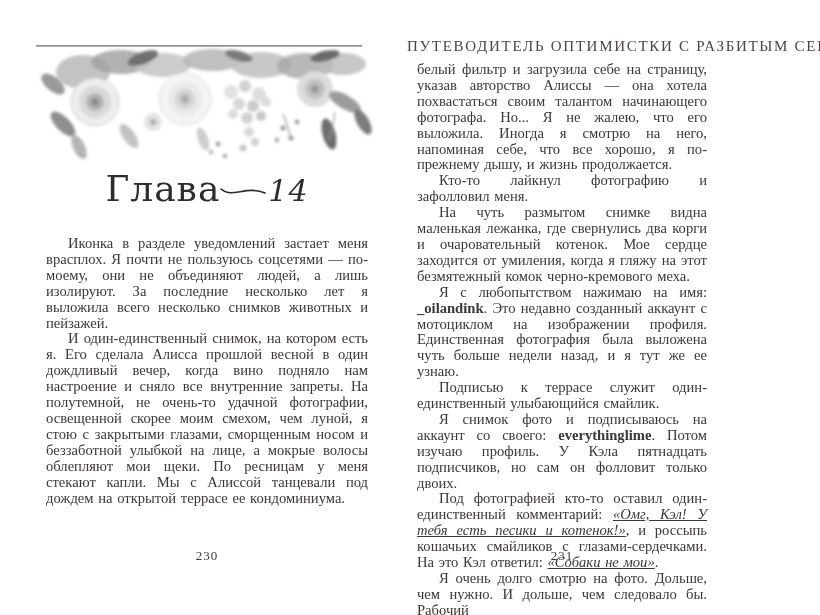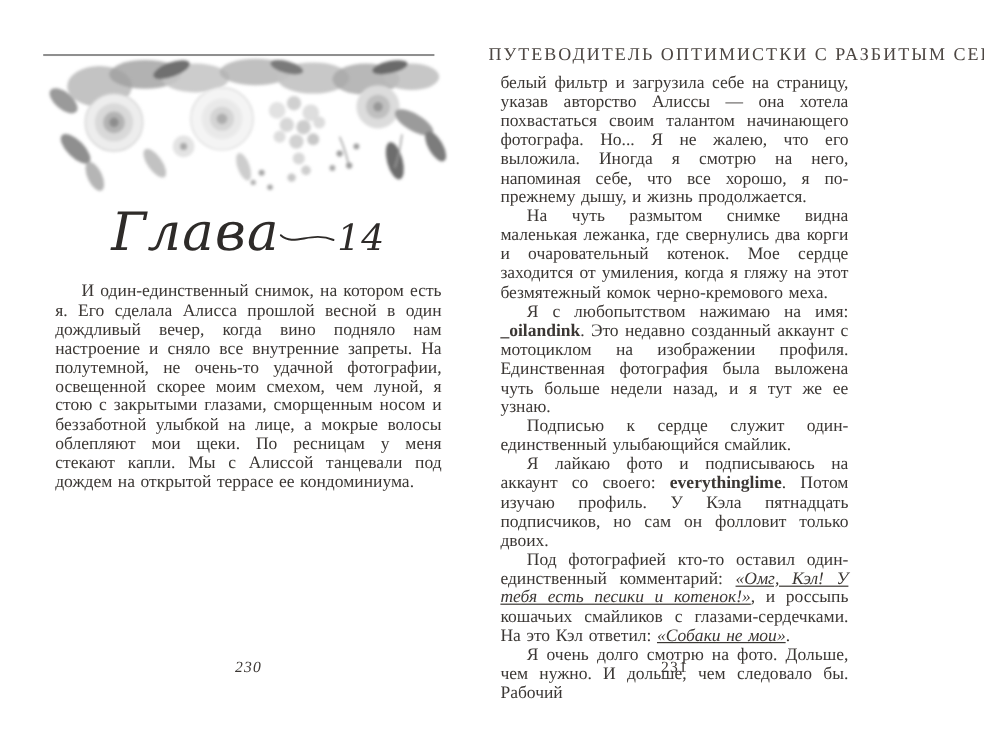--- a/index.html
+++ b/index.html
@@ -15,21 +15,21 @@
   .page-right { left: 395px; width: 425px; }
 
   
   .ornament { position: absolute; left: 33px; top: 44px; width: 358px; height: 130px; }
   .chapter {
     position: absolute; left: 46px; top: 168px; width: 322px;
     text-align: center; color: #2e2b29; white-space: nowrap;
   }
   .chapter-word {
     font-family: "DejaVu Serif", serif;
-    font-style: italic; font-size: 44px; letter-spacing: 1px;
+    font-size: 36px; letter-spacing: 1px;
   }
   .swash { display: inline-block; vertical-align: baseline; margin: 0 2px 2px 0; }
   .chapter-num {
     font-family: "DejaVu Serif", serif;
     font-style: italic; font-size: 30px; letter-spacing: 1px;
   }
 
   
   .body-text { position: absolute; color: #3b3734; }
   .body-left  { left: 46px; top: 236px; width: 322px; }
@@ -48,21 +48,21 @@
     position: absolute; left: 12px; top: 38px; width: 310px;
     text-align: center; font-size: 15px; font-weight: normal;
     letter-spacing: 1.7px; color: #4c4642; white-space: nowrap;
   }
 
   
   .page-number {
     position: absolute; top: 548px; text-align: center;
     font-size: 13px; color: #3b3734; letter-spacing: 1px;
   }
-  .pn-left  { left: 46px; width: 322px; font-style: italic; }
+  .pn-left  { left: 46px; width: 322px; }
   .pn-right { left: 22px; width: 290px; }
 </style>
 </head>
 <body>
 
 <div class="spread">
 
   <div class="page page-left">
 
     <svg class="ornament" viewBox="0 0 358 130" xmlns="http://www.w3.org/2000/svg">
@@ -142,36 +142,38 @@
       </g>
     </svg>
 
     <div class="chapter">
       <span class="chapter-word">Глава</span><svg class="swash" width="46" height="14" viewBox="0 0 46 14">
           <path d="M1 4 C 12 14, 26 0, 45 8" stroke="#2e2b29" stroke-width="1.6" fill="none" stroke-linecap="round"></path>
         </svg><span class="chapter-num">14</span>
     </div>
 
     <div class="body-text body-left">
+        <p class="para indent"><span>Иконка в разделе уведомлений застает меня врасплох. Я почти не пользуюсь соцсетями — по-моему, они не объединяют людей, а лишь изолируют. За последние несколько лет я выложила всего несколько снимков животных и пейзажей.</span></p>
         <p class="para indent"><span>И один-единственный снимок, на котором есть я. Его сделала Алисса прошлой весной в один дождливый вечер, когда вино подняло нам настроение и сняло все внутренние запреты. На полутемной, не очень-то удачной фотографии, освещенной скорее моим смехом, чем луной, я стою с закрытыми глазами, сморщенным носом и беззаботной улыбкой на лице, а мокрые волосы облепляют мои щеки. По ресницам у меня стекают капли. Мы с Алиссой танцевали под дождем на открытой террасе ее кондоминиума.</span></p>
       </div>
 
     <div class="page-number pn-left">230</div>
   </div>
 
   <div class="page page-right">
 
     <div class="running-header">ПУТЕВОДИТЕЛЬ ОПТИМИСТКИ С РАЗБИТЫМ СЕРДЦЕМ</div>
 
     <div class="body-text body-right">
         <p class="para"><span>белый фильтр и загрузила себе на страницу, указав авторство Алиссы — она хотела похвастаться своим талантом начинающего фотографа. Но... Я не жалею, что его выложила. Иногда я смотрю на него, напоминая себе, что все хорошо, я по-прежнему дышу, и жизнь продолжается.</span></p>
+        <p class="para indent"><span>Кто-то лайкнул фотографию и зафолловил меня.</span></p>
         <p class="para indent"><span>На чуть размытом снимке видна маленькая лежанка, где свернулись два корги и очаровательный котенок. Мое сердце заходится от умиления, когда я гляжу на этот безмятежный комок черно-кремового меха.</span></p>
         <p class="para indent"><span>Я с любопытством нажимаю на имя: </span><span class="b">_oilandink</span><span>. Это недавно созданный аккаунт с мотоциклом на изображении профиля. Единственная фотография была выложена чуть больше недели назад, и я тут же ее узнаю.</span></p>
-        <p class="para indent"><span>Подписью к сердце служит один-единственный улыбающийся смайлик.</span></p>
-        <p class="para indent"><span>Я лайкаю фото и подписываюсь на аккаунт со своего: </span><span class="b">everythinglime</span><span>. Потом изучаю профиль. У Кэла пятнадцать подписчиков, но сам он фолловит только двоих.</span></p>
+        <p class="para indent"><span>Подписью к террасе служит один-единственный улыбающийся смайлик.</span></p>
+        <p class="para indent"><span>Я снимок фото и подписываюсь на аккаунт со своего: </span><span class="b">everythinglime</span><span>. Потом изучаю профиль. У Кэла пятнадцать подписчиков, но сам он фолловит только двоих.</span></p>
         <p class="para indent"><span>Под фотографией кто-то оставил один-единственный комментарий: </span><span class="i">«Омг, Кэл! У тебя есть песики и котенок!»</span><span>, и россыпь кошачьих смайликов с глазами-сердечками. На это Кэл ответил: </span><span class="i">«Собаки не мои»</span><span>.</span></p>
         <p class="para indent"><span>Я очень долго смотрю на фото. Дольше, чем нужно. И дольше, чем следовало бы. Рабочий</span></p>
       </div>
 
     <div class="page-number pn-right">231</div>
   </div>
 
 </div>
 
 </body></html>

